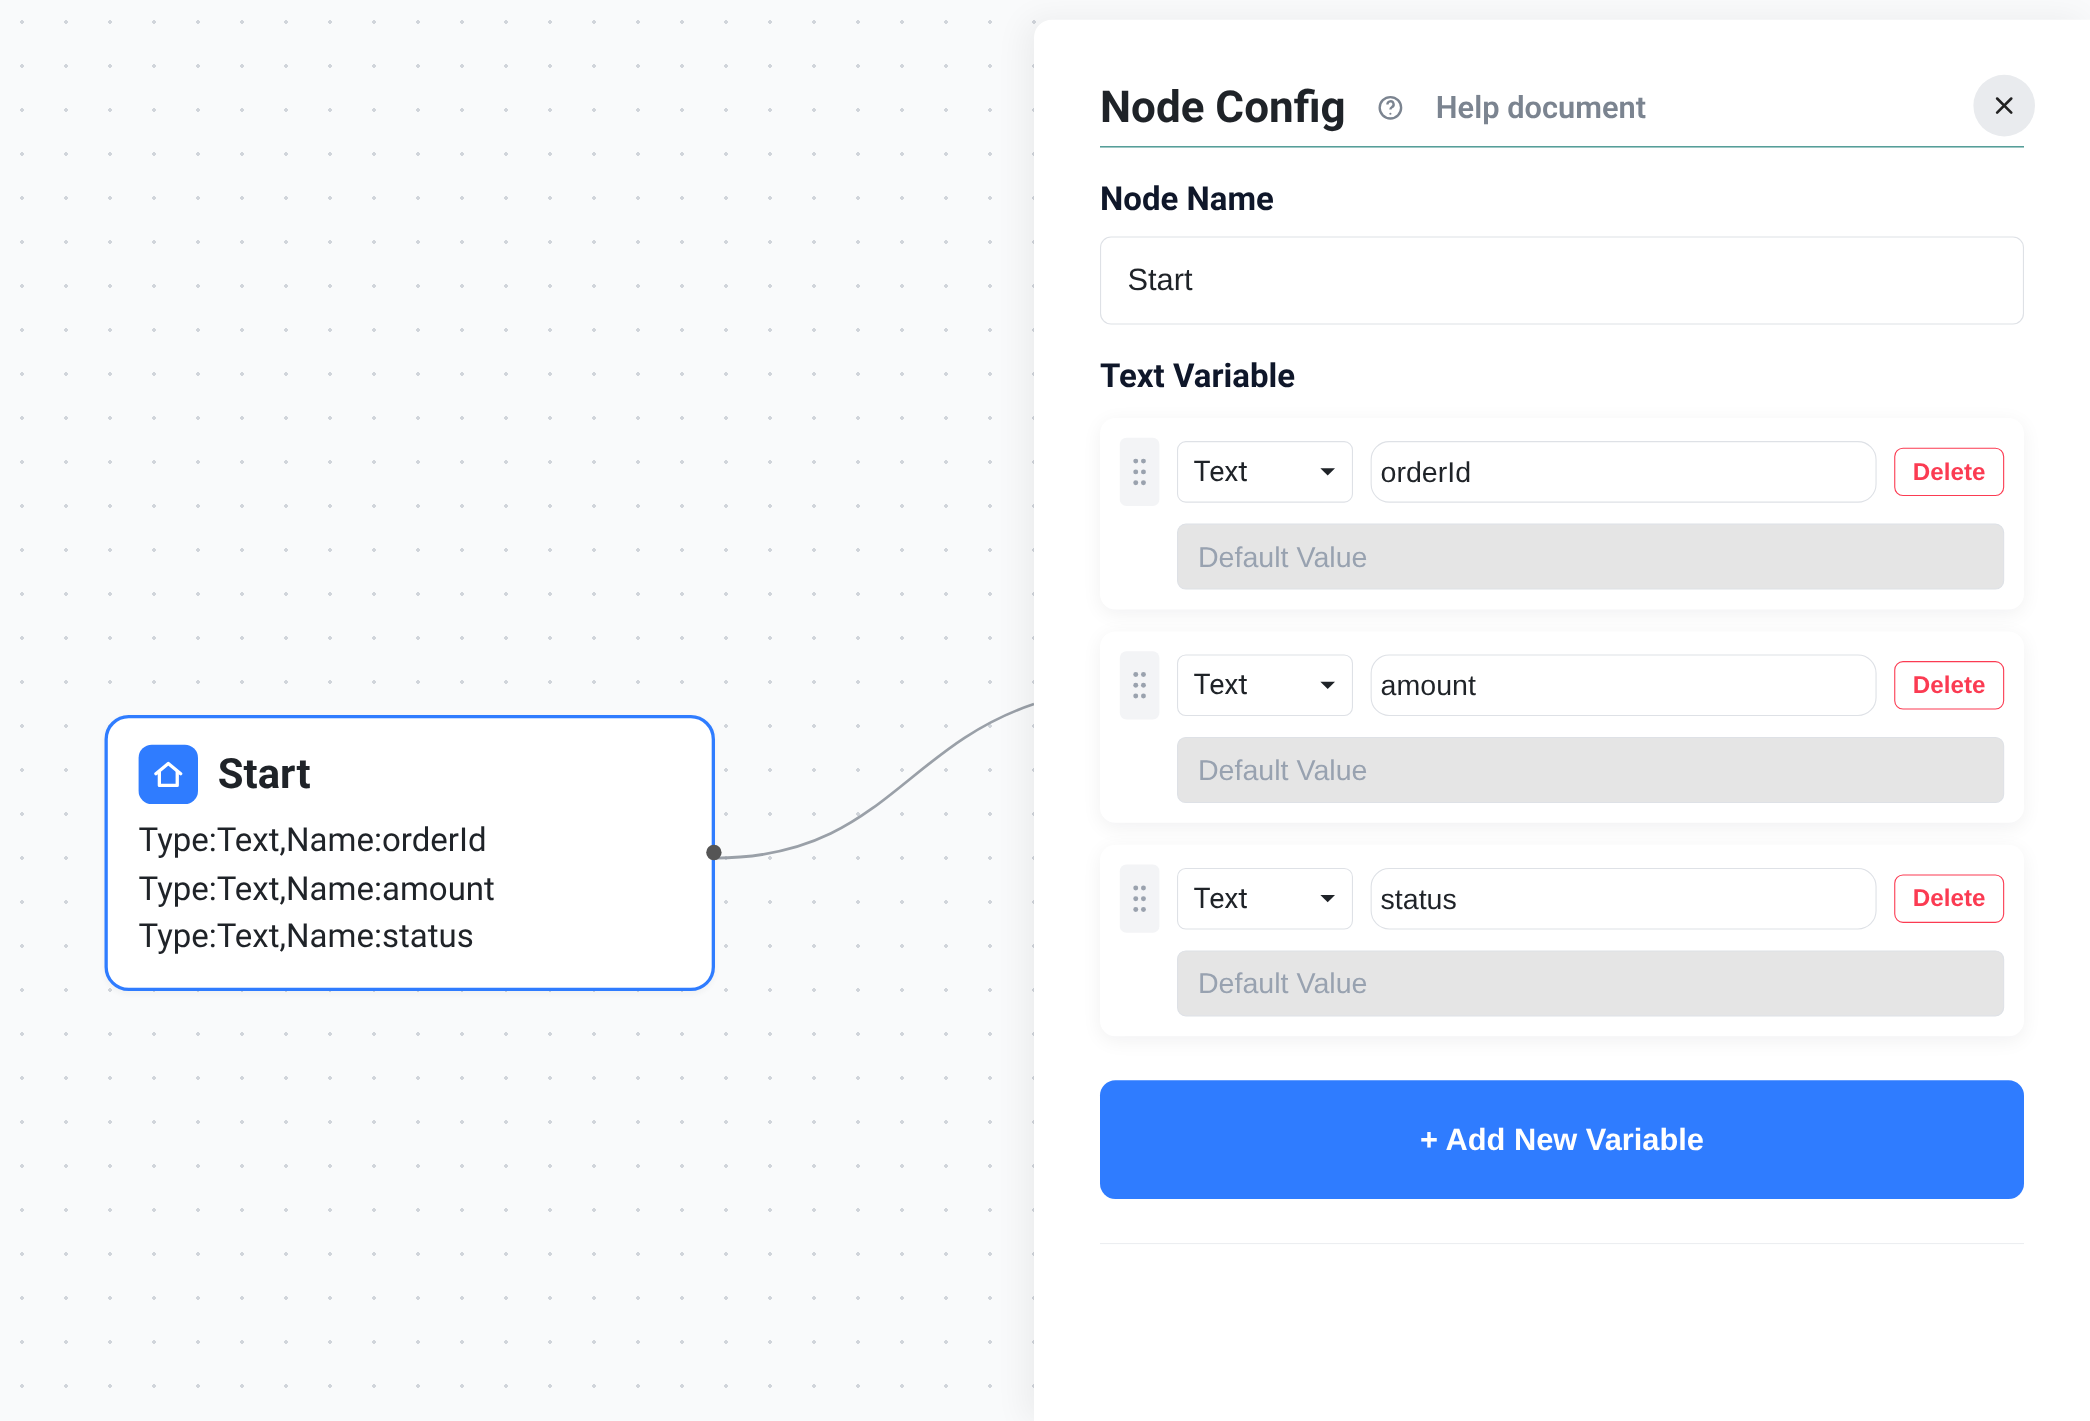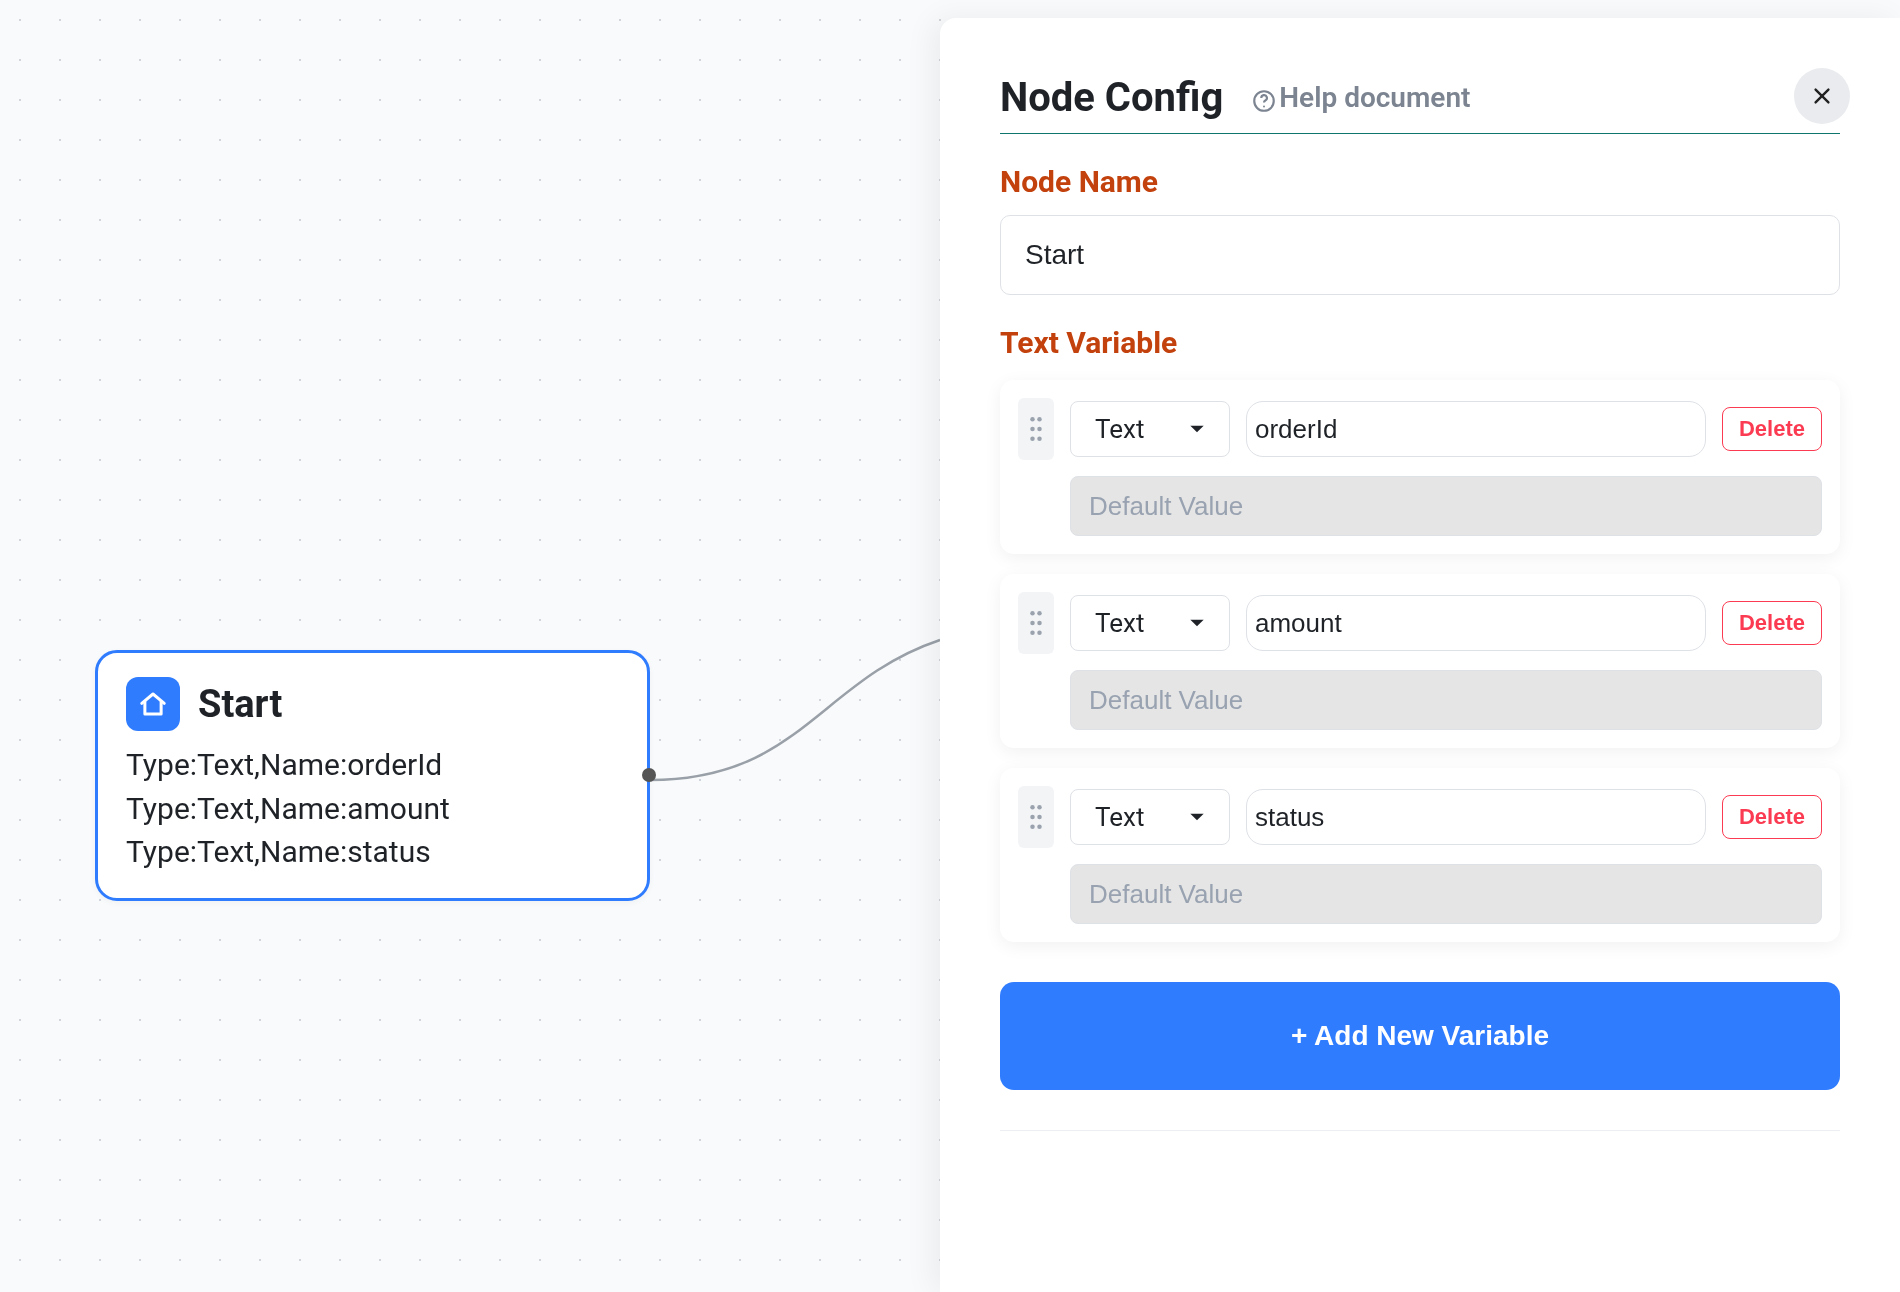--- a/index.html
+++ b/index.html
@@ -108,32 +108,32 @@
     padding-bottom: 12px;
     border-bottom: 1px solid #0f766e;
   }
   .panel-title {
     font-size: 40px;
     font-weight: 700;
     color: #1f2328;
   }
   .help-link {
     display: flex;
-    align-items: flex-end;
-    gap: 2px;
+    align-items: center;
+    gap: 28px;
     color: #7b8490;
     font-size: 28px;
     font-weight: 600;
     cursor: pointer;
   }
   .help-link svg { width: 26px; height: 26px; }
   .section-label {
     font-size: 30px;
     font-weight: 700;
-    color: #c2410c;
+    color: #0f172a;
     margin-top: 30px;
     margin-bottom: 16px;
   }
   .text-input {
     width: 100%;
     height: 80px;
     border: 1.5px solid #dee1e6;
     border-radius: 10px;
     padding: 0 24px;
     font-size: 28px;
@@ -168,21 +168,21 @@
   .drag-handle svg { width: 14px; height: 28px; }
   .type-select {
     width: 160px;
     height: 56px;
     border: 1.5px solid #dee1e6;
     border-radius: 8px;
     background: #fff;
     display: flex;
     align-items: center;
     justify-content: space-between;
-    padding: 0 24px;
+    padding: 0 14px;
     font-size: 26px;
     color: #1f2328;
     cursor: pointer;
   }
   .type-select svg { width: 16px; height: 16px; }
   .name-input {
     flex: 1;
     height: 56px;
     border: 1.5px solid #dee1e6;
     border-radius: 17px;

